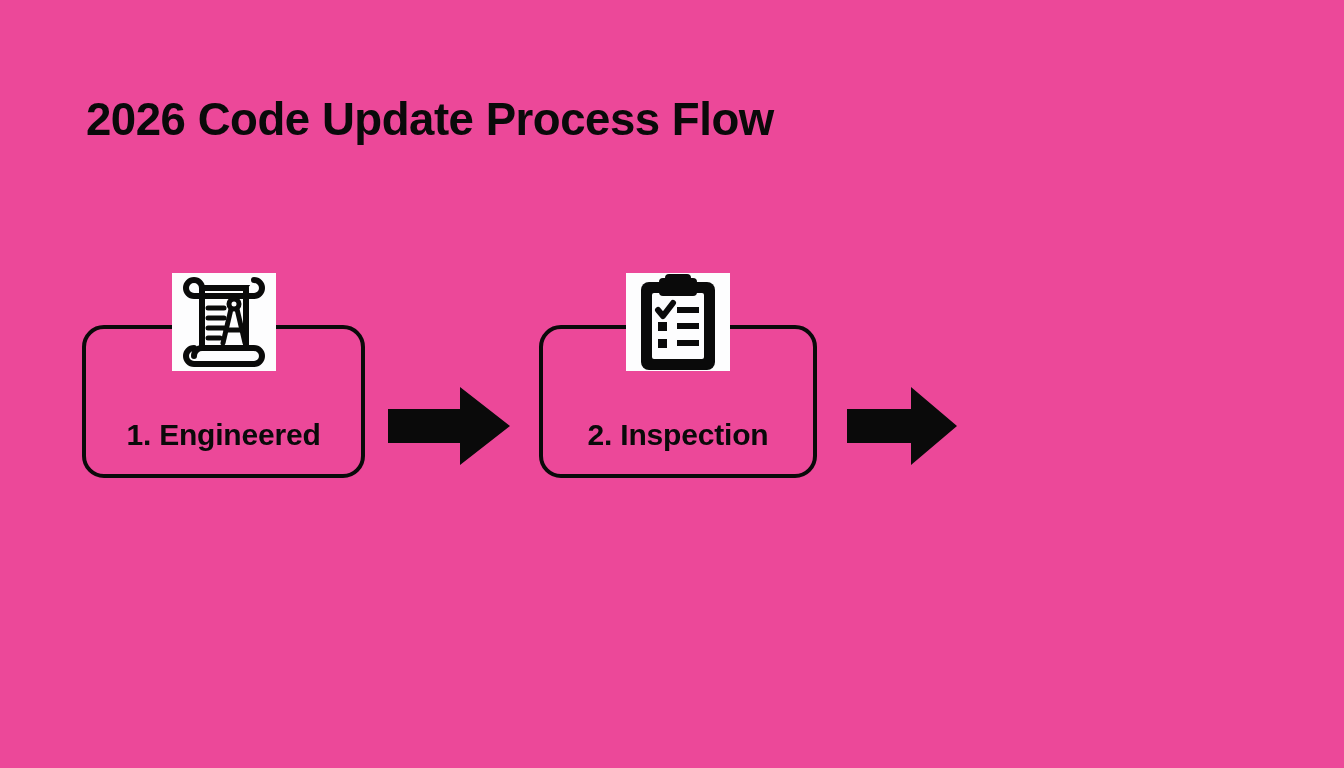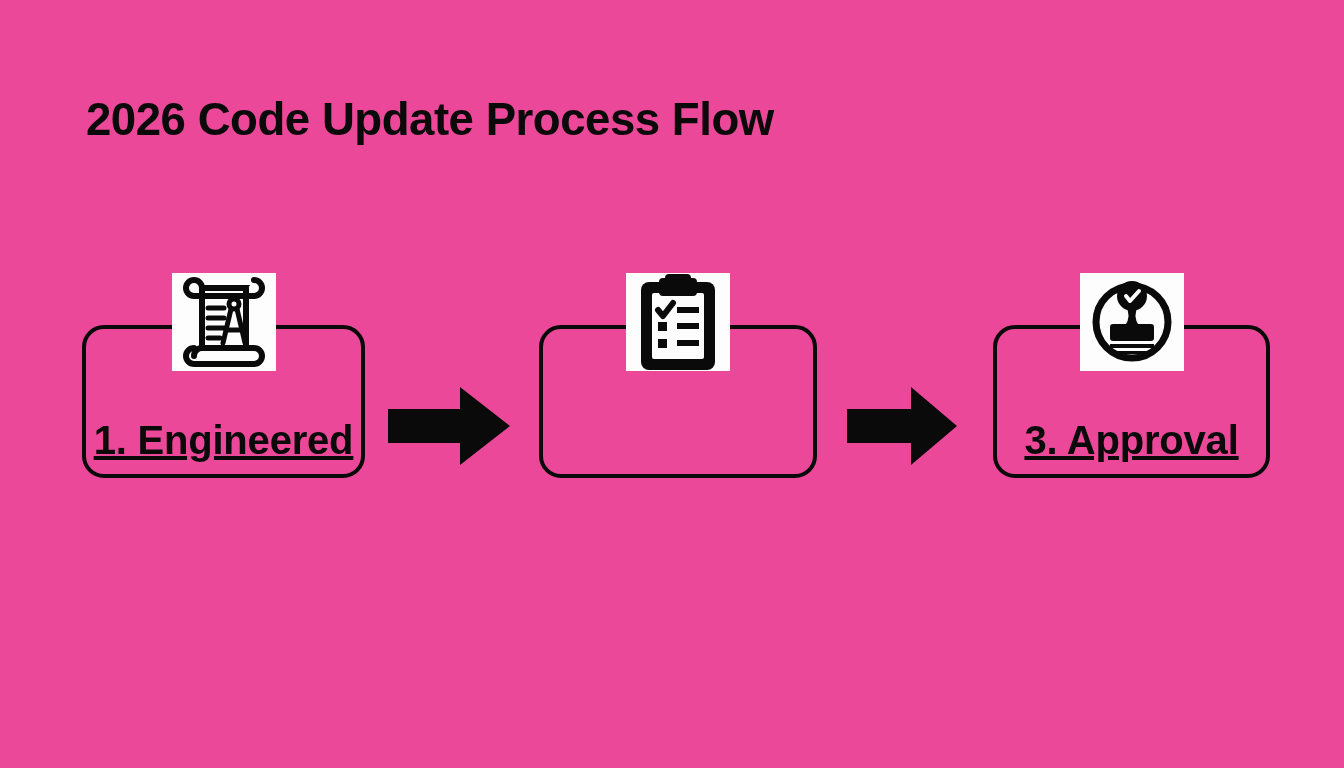--- a/index.html
+++ b/index.html
@@ -66,26 +66,25 @@
     border-radius: 22px;
     background: transparent;
   }
 
   .step-label {
     position: absolute;
     left: 0;
     right: 0;
     top: 93px;
     text-align: center;
-    font-size: 40px;
+    font-size: 30px;
     font-weight: bold;
     color: #0a0a0a;
     letter-spacing: -0.2px;
     white-space: nowrap;
-    text-decoration: underline;
   }
 
   
   .step-icon {
     position: absolute;
     top: -52px;
     left: 50%;
     transform: translateX(-50%);
     width: 104px;
     height: 98px;
@@ -173,45 +172,24 @@
           <rect x="40" y="33" width="22" height="6" fill="#0a0a0a"></rect>
 
           <rect x="21" y="48" width="9" height="9" fill="#0a0a0a"></rect>
           <rect x="40" y="49" width="22" height="6" fill="#0a0a0a"></rect>
 
           <rect x="21" y="65" width="9" height="9" fill="#0a0a0a"></rect>
           <rect x="40" y="66" width="22" height="6" fill="#0a0a0a"></rect>
         </svg>
       </div>
 
+      <div class="step-label">2. Inspection</div>
     </div>
 
     <div class="arrow a2">
       <svg width="110" height="78" viewBox="0 0 110 78">
         <polygon points="0,22 64,22 64,0 110,39 64,78 64,56 0,56" fill="#0a0a0a"></polygon>
       </svg>
     </div>
 
-    <div class="step s3">
-      <div class="step-box"></div>
-
-      <div class="step-icon">
-        <svg width="96" height="96" viewBox="0 0 96 96">
-
-          <circle cx="48" cy="48" r="36" fill="none" stroke="#0a0a0a" stroke-width="7"></circle>
-
-          <circle cx="48" cy="22" r="15" fill="#0a0a0a"></circle>
-          <path d="M42 22 l4 5 l9 -10" fill="none" stroke="#fdfdfe" stroke-width="4" stroke-linecap="round" stroke-linejoin="round"></path>
-
-          <path d="M41 30 q7 12 0 22 h14 q-7 -10 0 -22 z" fill="#0a0a0a"></path>
-
-          <rect x="26" y="50" width="44" height="17" rx="3" fill="#0a0a0a"></rect>
-
-          <rect x="26" y="70" width="44" height="4" fill="#0a0a0a"></rect>
-          <rect x="26" y="77" width="44" height="3" fill="#0a0a0a"></rect>
-        </svg>
-      </div>
-
-      <div class="step-label">3. Approval</div>
-    </div>
 
   </div>
 </div>
 
 </body></html>

